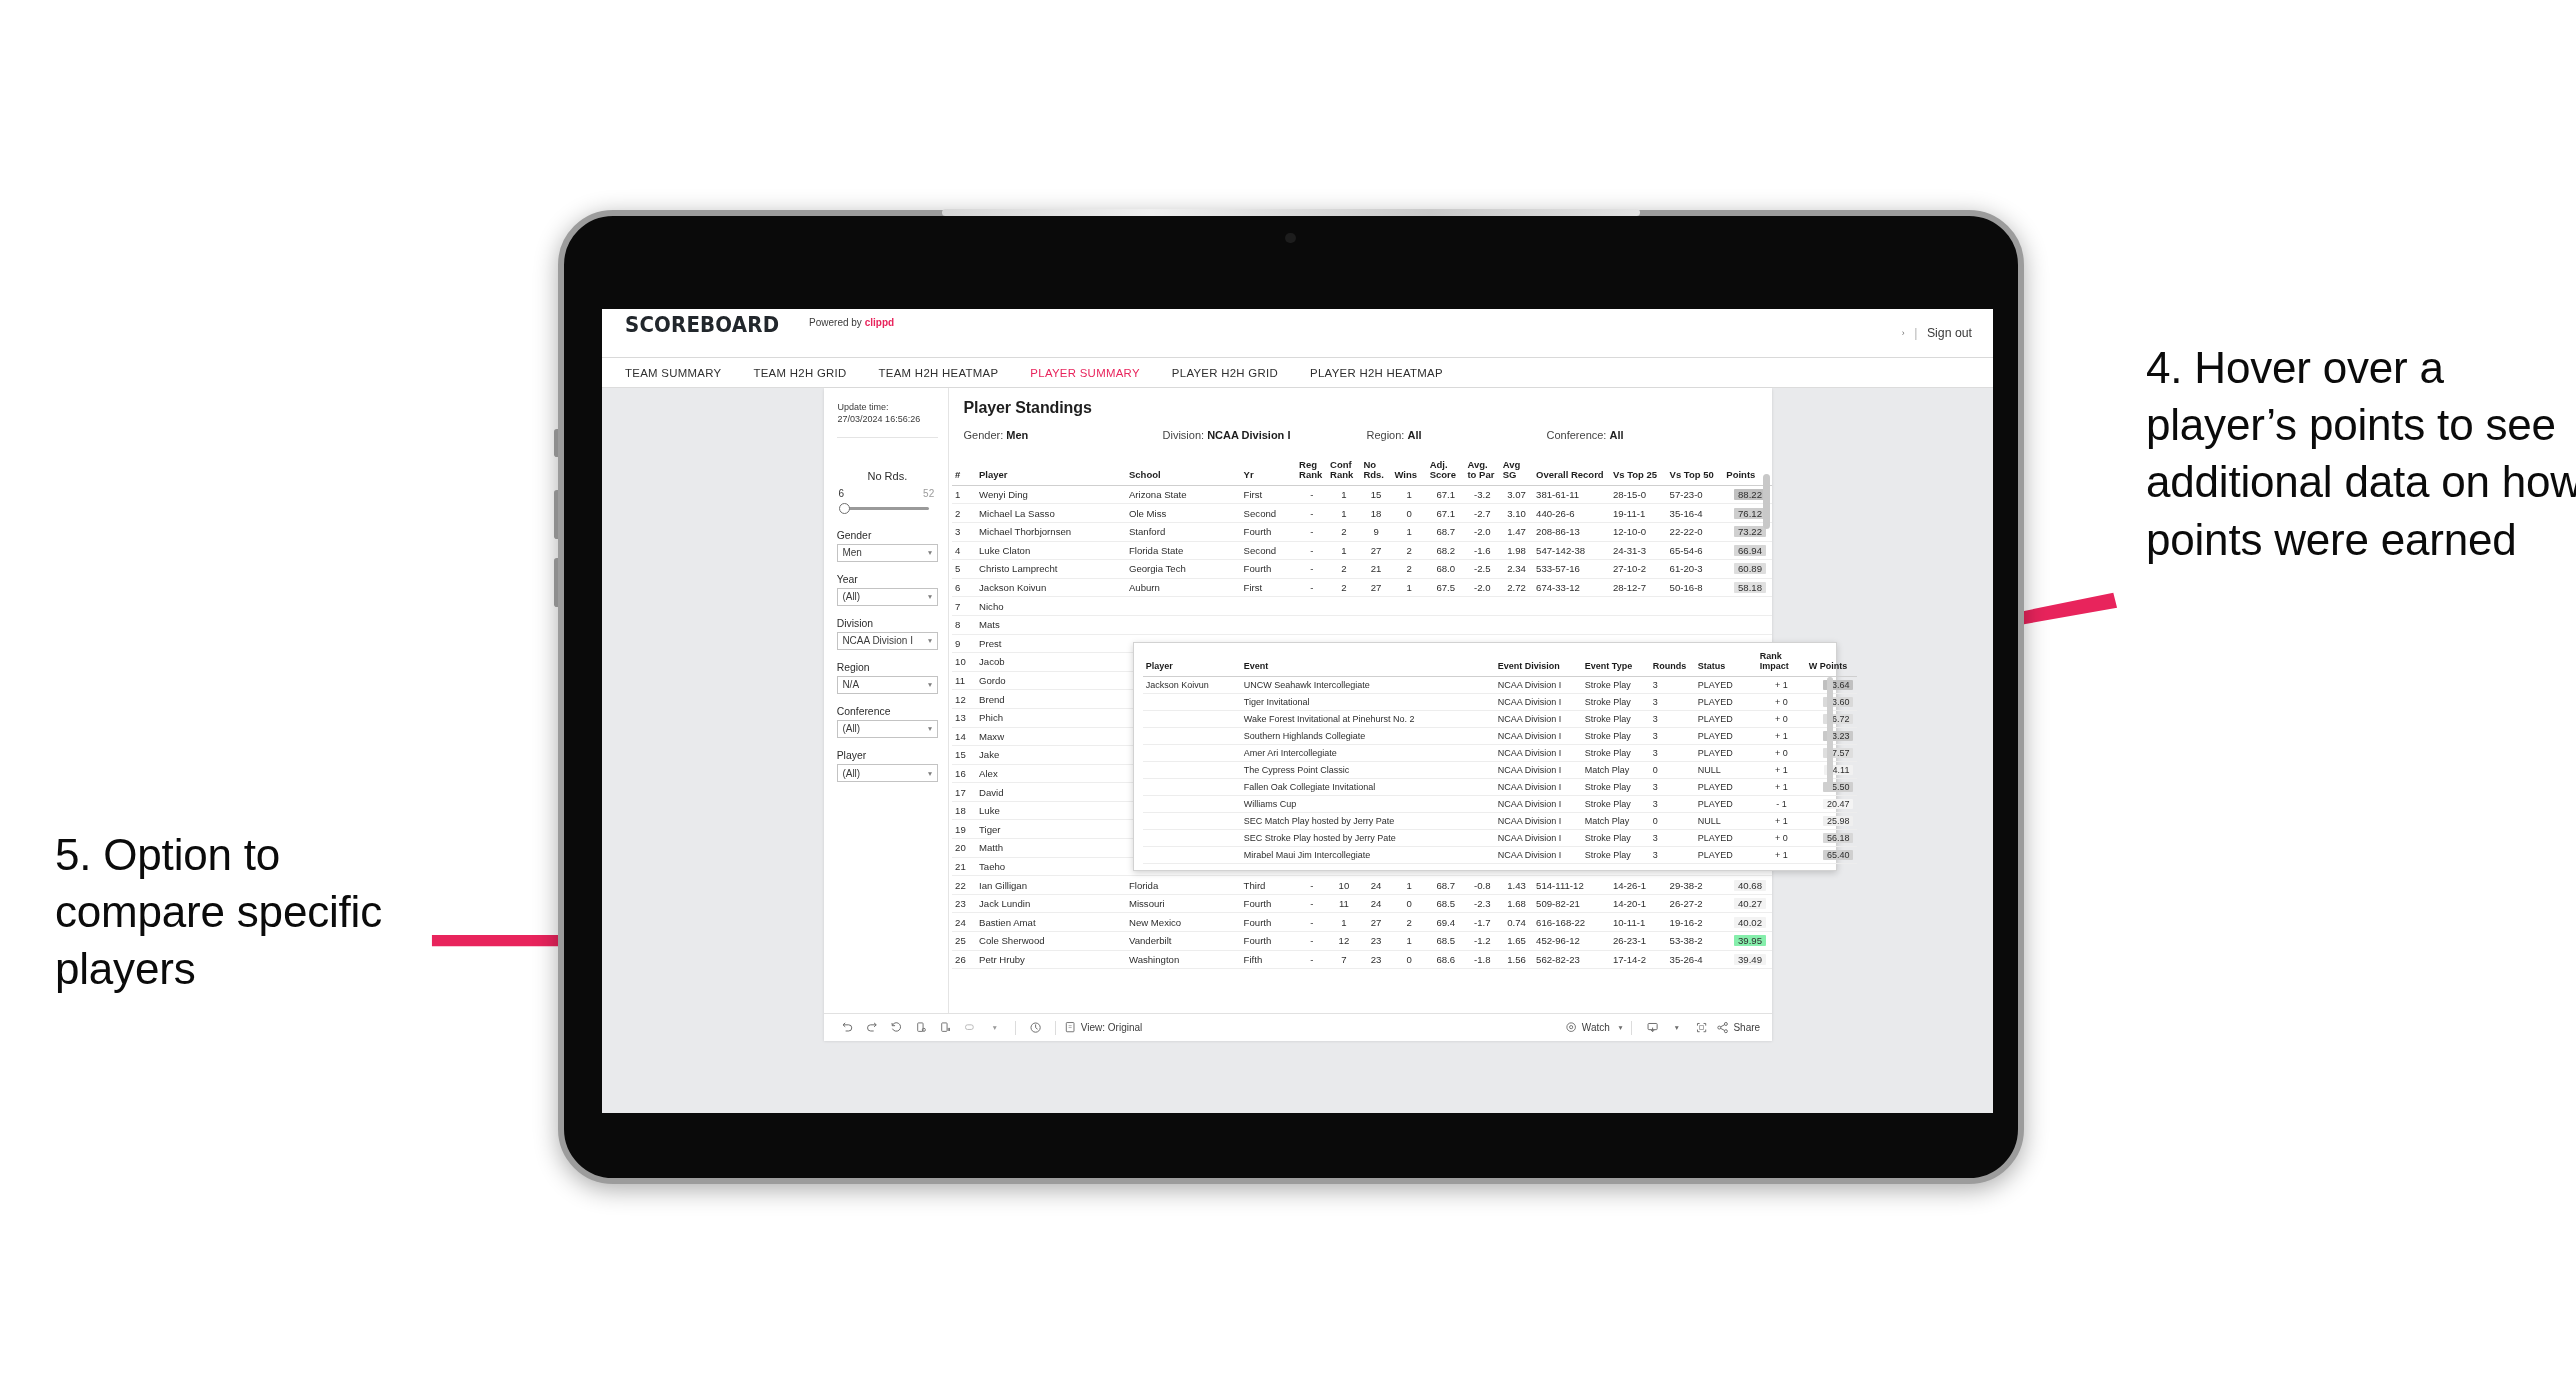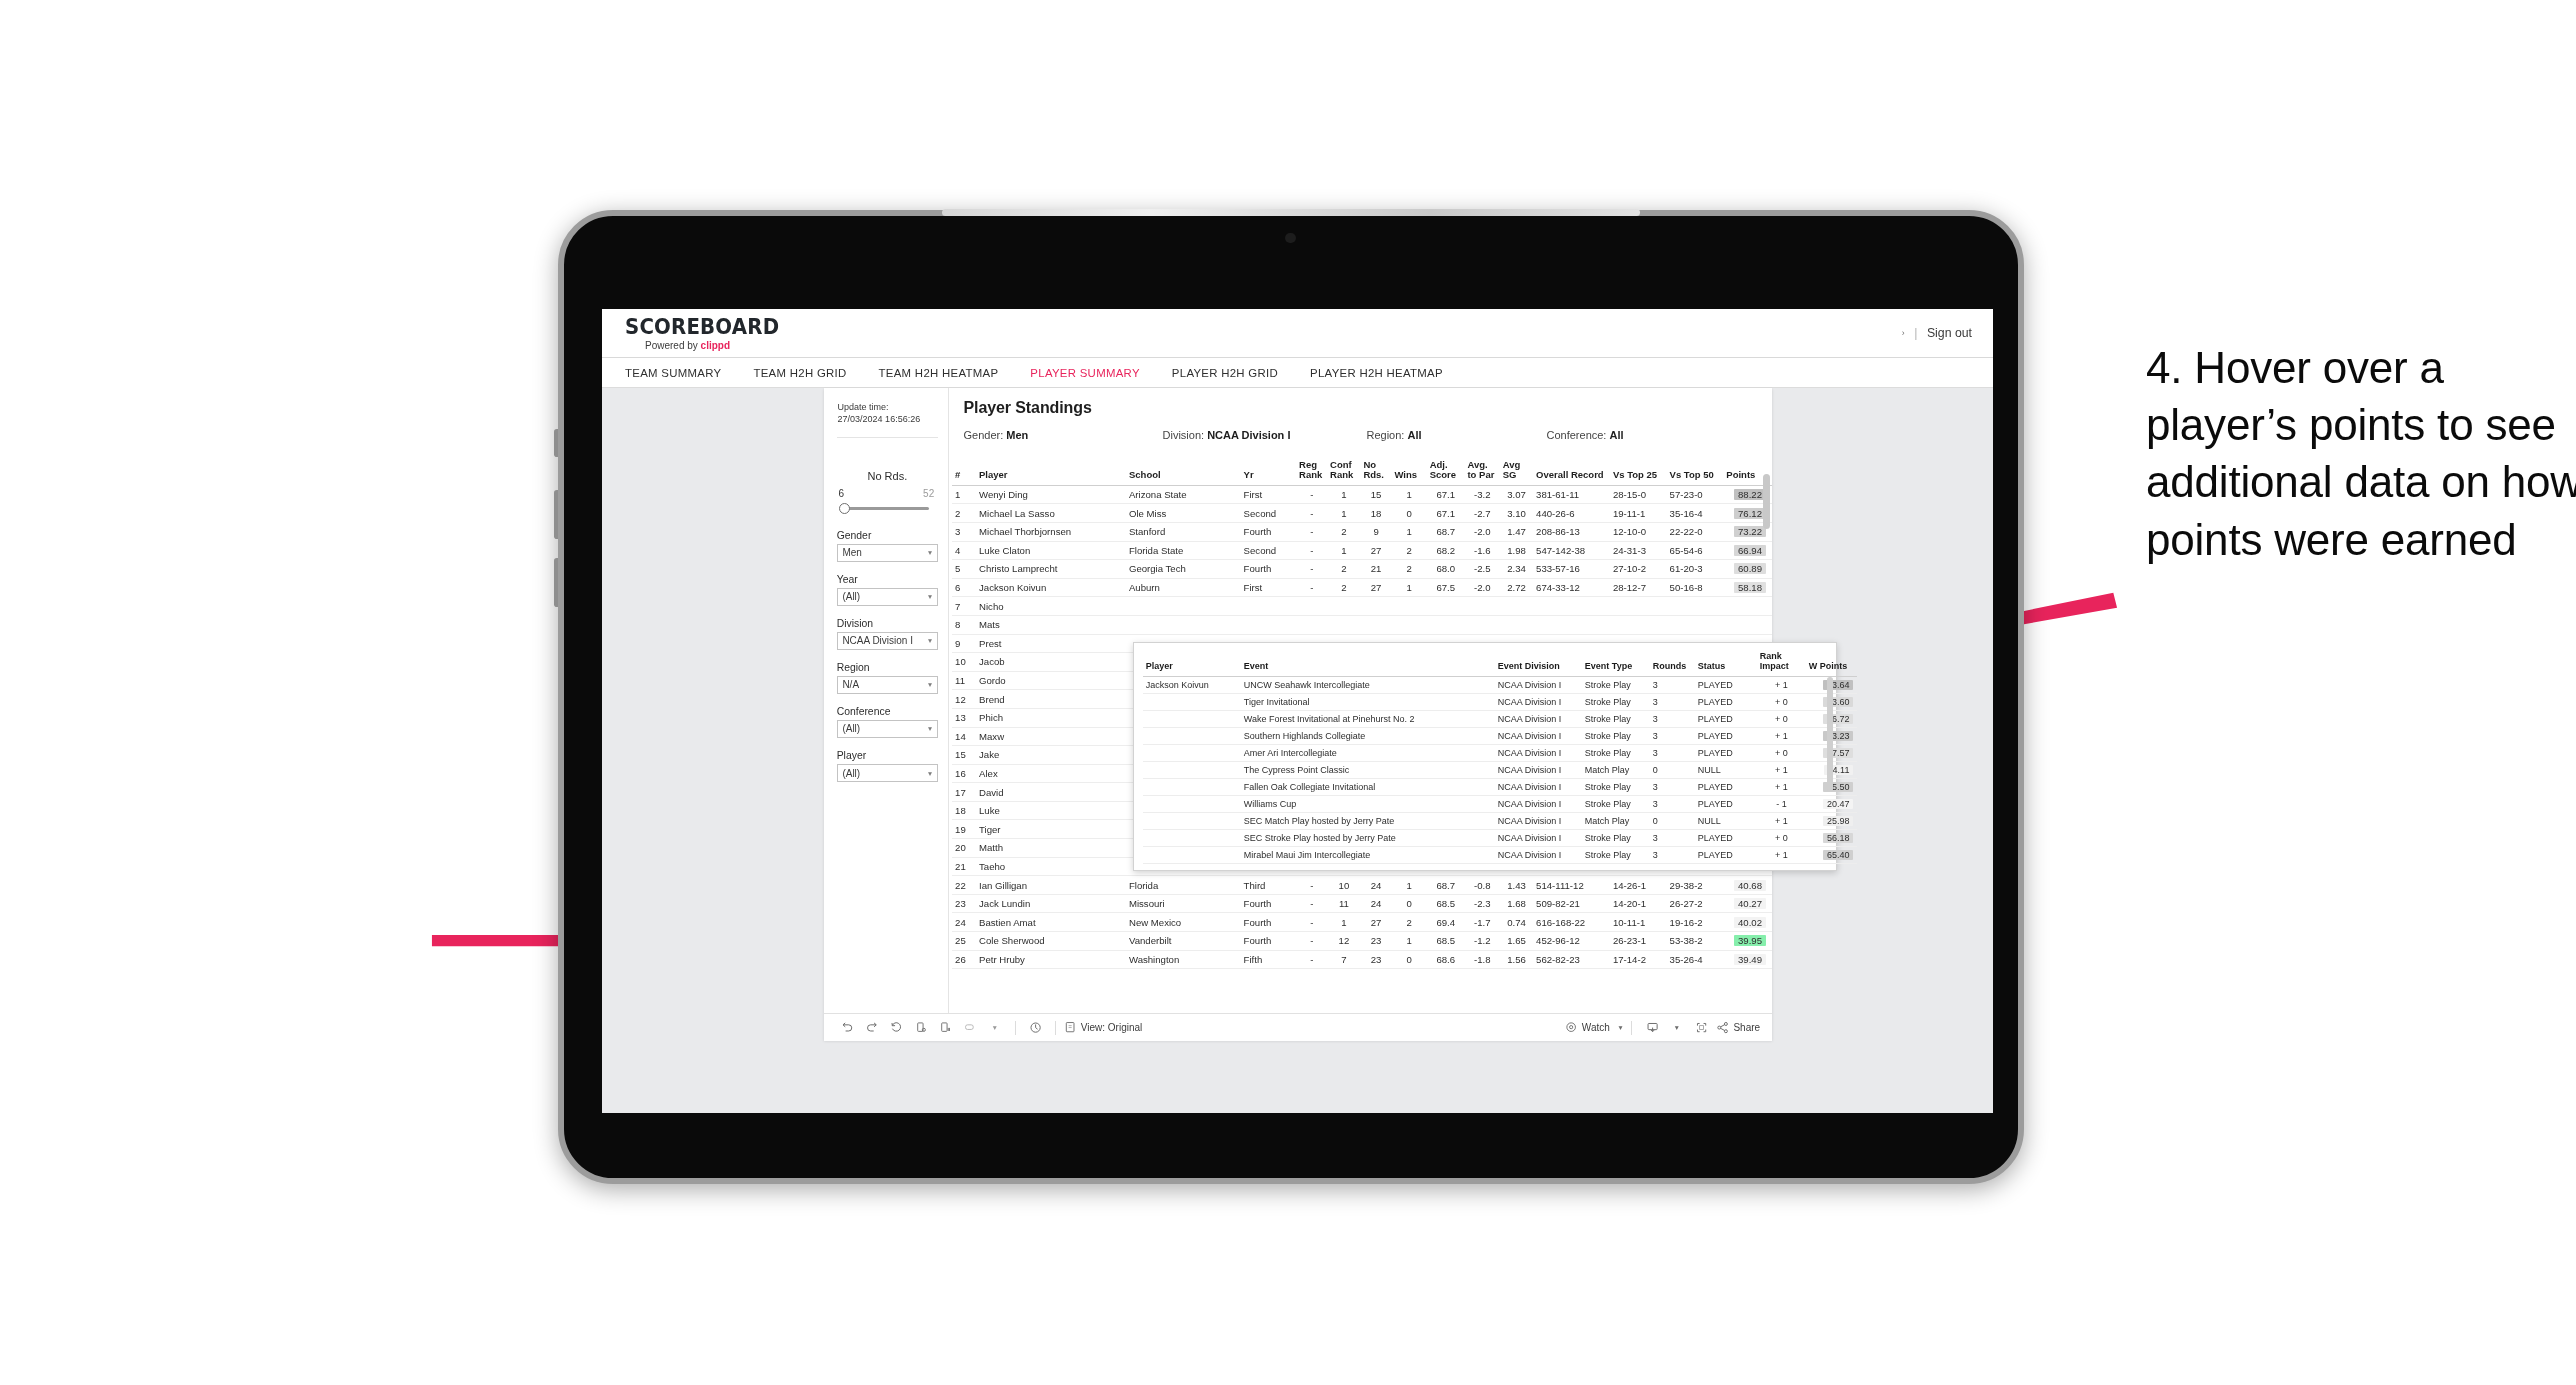--- a/index.html
+++ b/index.html
@@ -56,21 +56,21 @@
     background: #e9eaec;
     overflow: hidden;
   }
 
   
   .app-header {
     height: 49px; background: #fff;
     display: flex; align-items: stretch;
     border-bottom: 0.9px solid #d9d9d9;
   }
-  .logo-wrap { padding: 5.7px 17px 3.8px 23px; display:flex; flex-direction:column; justify-content:center; }
+  .logo-wrap { padding: 5.7px 17px 3.8px 23px; display:flex; flex-direction:row; justify-content:center; }
   .logo-main {
     font-family: "DejaVu Sans", sans-serif;
     font-weight: 700; font-size: 21px; letter-spacing: 0.2px;
     color: #22272c; line-height: 1; transform: scaleX(0.94);
     transform-origin: left center;
   }
   .logo-sub { font-size: 10px; color: #3b3b3b; margin-top: 2.8px; margin-left: 20px; }
   .logo-sub .brand { color: #e8245c; font-weight: 700; }
 
   .nav-main { display: flex; align-items: stretch; }
@@ -240,20 +240,21 @@
 </head>
 <body>
 
 <div class="stage">
 
   <div class="annot annot-right">4. Hover over a player’s points to see additional data on how points were earned</div>
   <svg class="arrow" style="left:1726px; top:587px;" width="397" height="118" viewBox="0 0 420 125">
     <path d="M410,6 L78,74 L88,34 L8,82 L92,116 L86,80 L414,22 Z" fill="#e8245c"></path>
   </svg>
 
+  <div class="annot annot-left">5. Option to compare specific players</div>
   <svg class="arrow" style="left:430px; top:918px;" width="407" height="45" viewBox="0 0 430 48">
     <path d="M0,18 L352,18 L352,4 L424,24 L352,44 L352,30 L0,30 Z" fill="#e8245c"></path>
   </svg>
 
   <div class="tablet">
     <div class="cam"></div>
     <div class="btn-side b1"></div>
     <div class="btn-side b2"></div>
     <div class="btn-side b3"></div>
 

